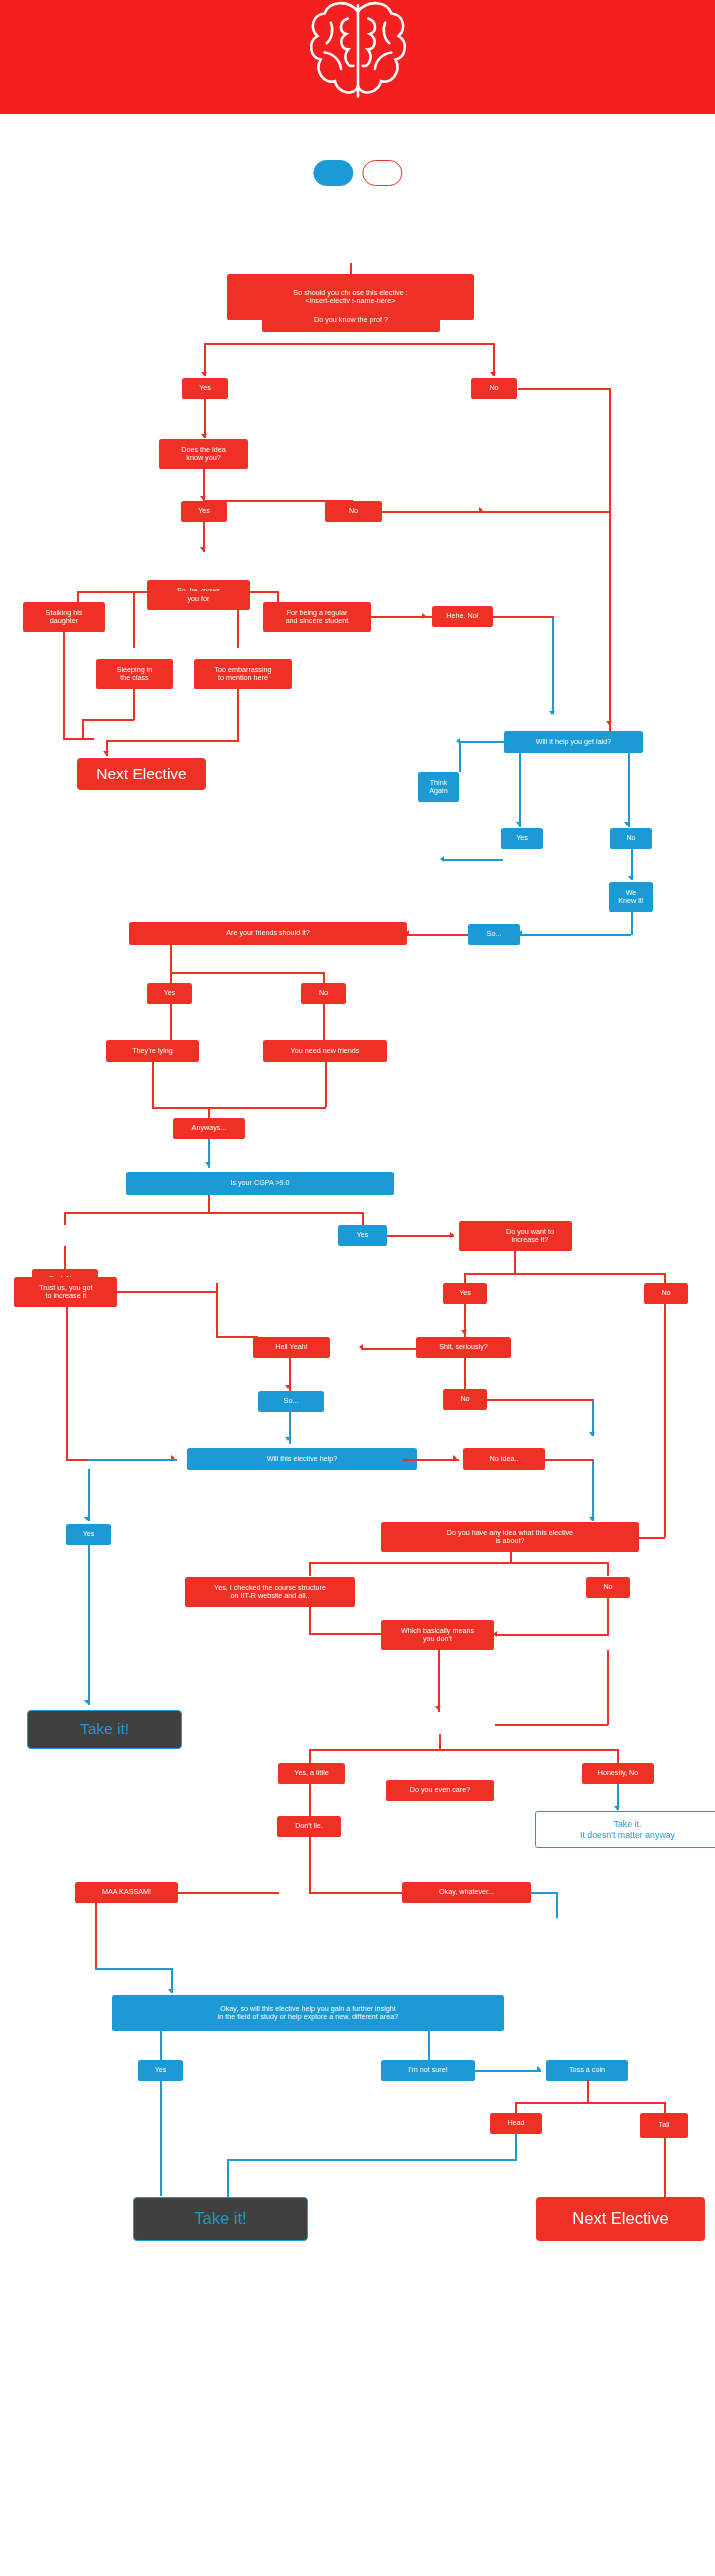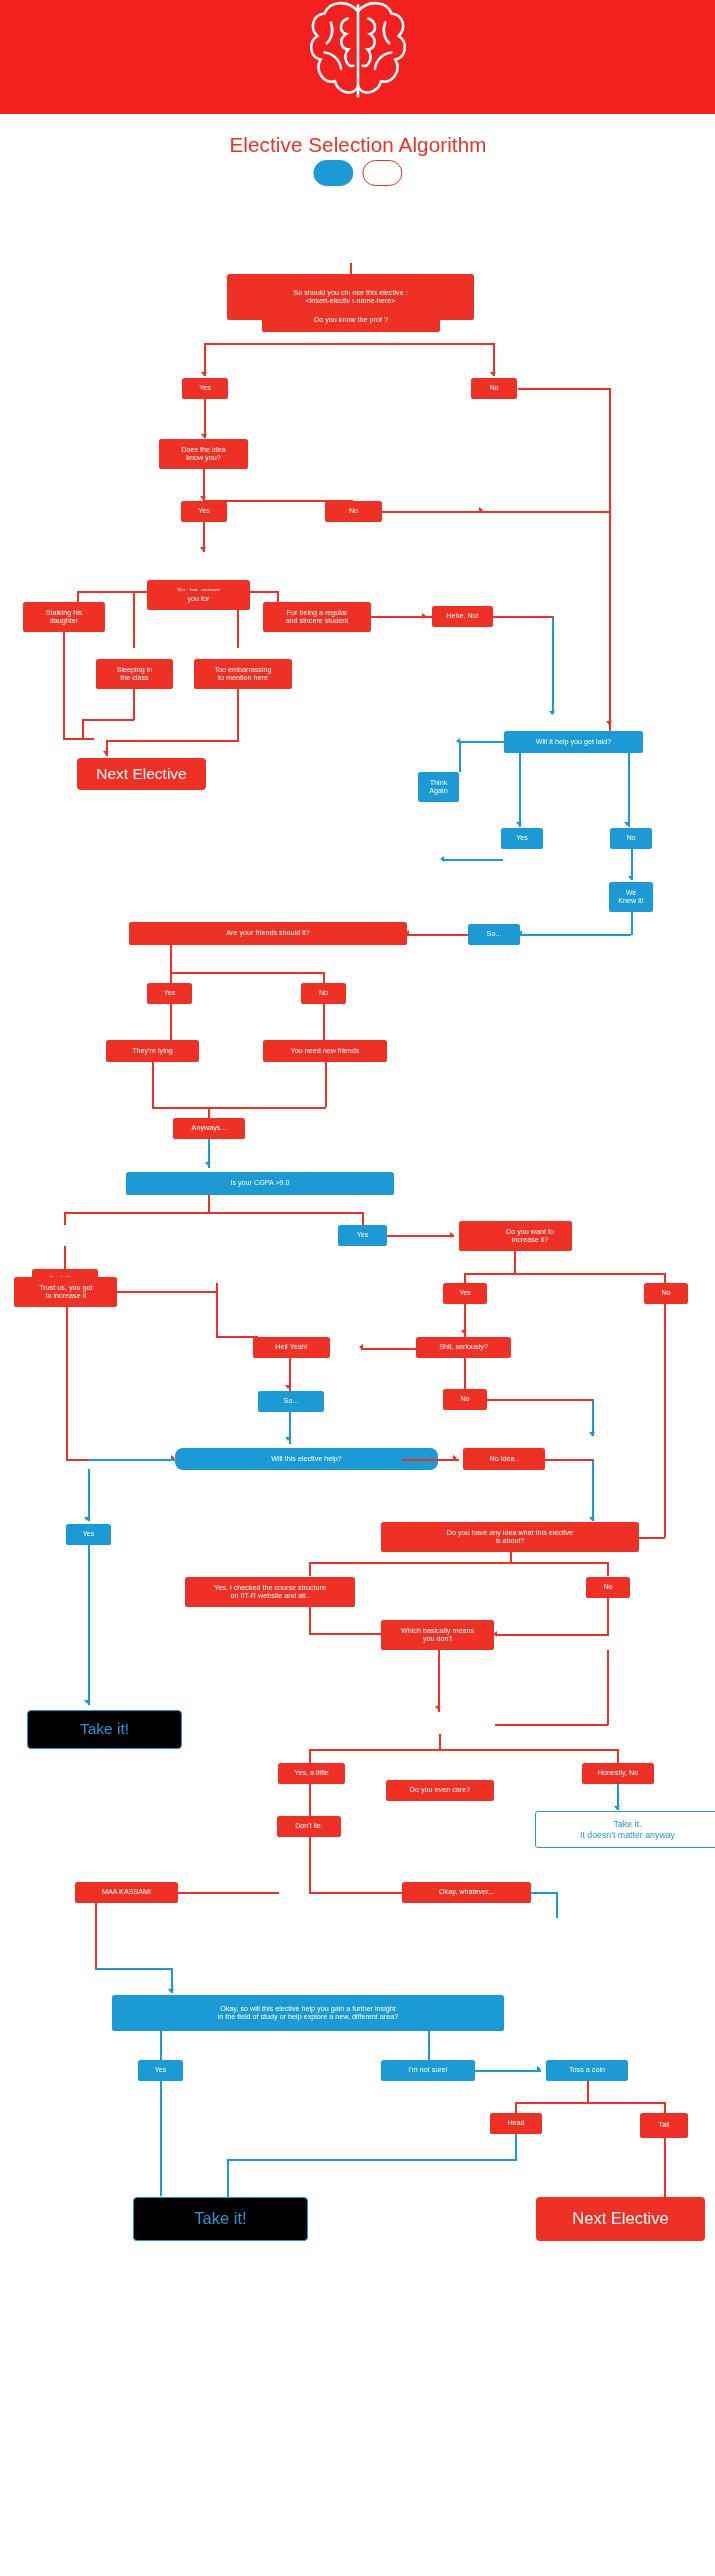--- a/index.html
+++ b/index.html
@@ -18,21 +18,21 @@
   .legend .dot.white{background:#ffffff;border-color:#ee3124;}
 
   
   .node{position:absolute;box-sizing:border-box;color:#ffffff;text-align:center;
         display:flex;align-items:center;justify-content:center;
         border-radius:2.6px;padding:3.1px 4.1px;line-height:1.18;font-size:7.2px;}
   .red{background:#ee3124;}
   .blue{background:#1b9ad6;}
   .big{font-size:15.5px;border-radius:4.1px;}
   .big2{font-size:16.5px;border-radius:4.1px;}
-  .outline-blue{background:#000000;color:#1b9ad6;border:1.5px solid #1b9ad6;}
+  .outline-blue{background:#404040;color:#1b9ad6;border:1.5px solid #1b9ad6;}
   .outline-blue-sm{background:#ffffff;color:#1b9ad6;border:1px solid #1b9ad6;font-size:8.8px;}
 
   
   .ln{position:absolute;background:#ee3124;}
   .ln.b{background:#1b9ad6;}
   .arw{position:absolute;width:0;height:0;}
   .arw.down{border-left:3.6px solid transparent;border-right:3.6px solid transparent;border-top:4.6px solid #ee3124;}
   .arw.down.b{border-top-color:#1b9ad6;}
   .arw.right{border-top:3.6px solid transparent;border-bottom:3.6px solid transparent;border-left:4.6px solid #ee3124;}
   .arw.right.b{border-left-color:#1b9ad6;}
@@ -53,21 +53,20 @@
         <path d="M95 44 C78 50 78 70 92 74 C76 84 82 104 96 104 C84 118 94 140 106 136"></path>
         <path d="M135 44 C152 50 152 70 138 74 C154 84 148 104 134 104 C146 118 136 140 124 136"></path>
         <path d="M62 52 C68 66 64 84 54 92"></path>
         <path d="M168 52 C162 66 166 84 176 92"></path>
         <path d="M50 110 C66 112 80 124 82 142"></path>
         <path d="M180 110 C164 112 150 124 148 142"></path>
       </g>
     </svg>
   </div>
 
-  <div class="title">Elective Selection Algorithm</div>
   <div class="legend">
     <div class="dot blue"></div>
     <div class="dot white"></div>
   </div>
 
   <div class="node red" style="left:227px;top:230px;width:247px;height:46px;white-space:pre-line;margin-top:44px;">So should you choose this elective :
 &lt;insert-elective-name-here&gt;</div>
 
   <div class="ln" style="left:350px;top:263px;width:1.5px;height:41px;"></div>
   <div class="arw down" style="left:347px;top:304px;"></div>
@@ -249,21 +248,21 @@
   <div class="ln" style="left:487px;top:1399px;width:106px;height:1.5px;"></div>
   <div class="arw down b" style="left:589px;top:1432px;"></div>
 
   <div class="ln" style="left:289px;top:1358px;width:1.5px;height:35px;"></div>
   <div class="arw down" style="left:285px;top:1385px;"></div>
   <div class="node blue" style="left:258px;top:1391px;width:66px;height:20.6px;">So...</div>
 
   <div class="ln b" style="left:289px;top:1412px;width:1.5px;height:32px;"></div>
   <div class="arw down b" style="left:285px;top:1437px;"></div>
 
-  <div class="node blue" style="left:175px;top:1448px;width:263px;height:21.6px;border-radius:8px;">Will this elective help?</div>
+  <div class="node blue" style="left:187px;top:1448px;width:230px;height:21.6px;">Will this elective help?</div>
 
   <div class="ln" style="left:402px;top:1459px;width:57px;height:1.5px;"></div>
   <div class="arw right" style="left:453px;top:1455px;"></div>
   <div class="node red" style="left:463px;top:1448px;width:82px;height:21.6px;">No idea..</div>
 
   <div class="ln" style="left:66px;top:1307px;width:1.5px;height:152px;"></div>
   <div class="ln" style="left:66px;top:1459px;width:110px;height:1.5px;"></div>
   <div class="arw right" style="left:171px;top:1455px;"></div>
   <div class="ln" style="left:216px;top:1283px;width:1.5px;height:25px;"></div>
   <div class="ln" style="left:117px;top:1291px;width:100px;height:1.5px;"></div>

